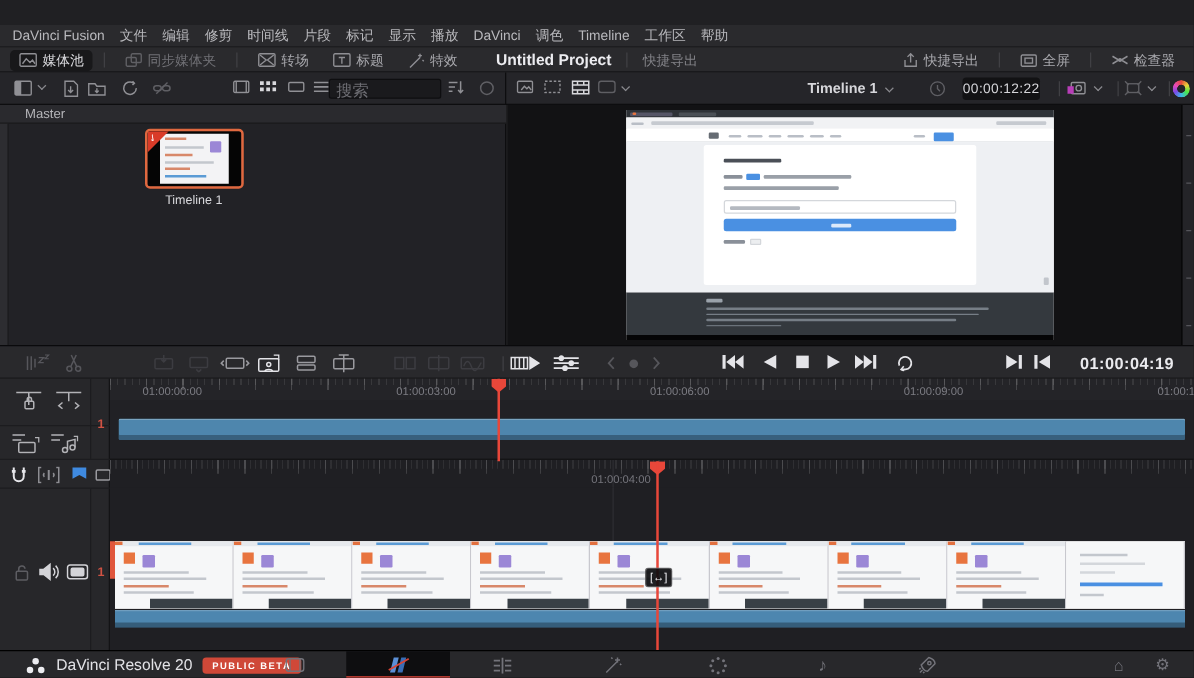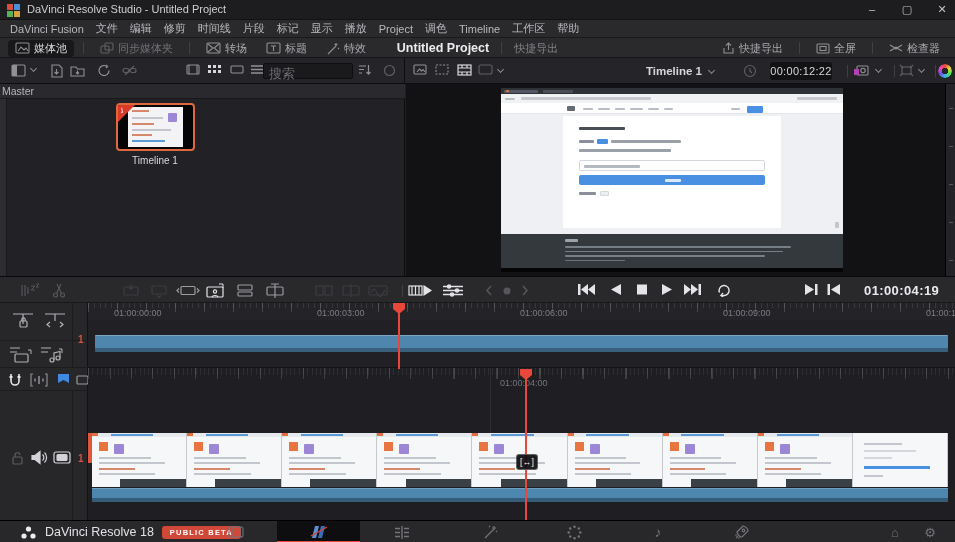--- a/index.html
+++ b/index.html
@@ -33,21 +33,21 @@
 .i14.dim{color:#5f5f64}.i14.bright{color:#d8d8dc}
 #searchbox{position:absolute;left:263px;top:5px;width:90px;height:16px;background:#1a1a1d;border:1px solid #0e0e10;border-radius:2px}
 #searchbox input{width:100%;height:100%;background:transparent;border:0;outline:0;color:#bbb;font-size:13px;padding:0 5px}
 #searchbox input::placeholder{color:#6d6d73}
 .chev{display:inline-block;width:5px;height:5px;border-right:1.3px solid #8a8a8f;border-bottom:1.3px solid #8a8a8f;transform:rotate(45deg);margin-top:-2px}
 #tlsel{position:absolute;left:0;top:0;width:100%;height:26px;display:flex;align-items:center;justify-content:center;gap:7px}
 #tlsel .name{font-size:11.5px;font-weight:bold;color:#d6d6da}
 #vtc{position:absolute;left:365px;top:4px;width:62px;height:18px;background:#121214;border-radius:3px;color:#d5d5d9;font-size:11px;display:flex;align-items:center;justify-content:center;letter-spacing:.3px}
 
 #mediapanel{position:absolute;left:0;top:84px;width:405px;height:192px;background:#222226;border-right:1px solid #0d0d0f}
-#binhdr{position:absolute;left:0;top:0;width:405px;height:15px;background:#2a2a2e;border-bottom:1px solid #18181a;font-size:10.5px;color:#b6b6ba;line-height:15px;padding-left:2px}
+#binhdr{position:absolute;left:0;top:0;width:405px;height:15px;background:#2a2a2e;border-bottom:1px solid #18181a;font-size:10.5px;color:#b6b6ba;line-height:15px;padding-left:20px}
 #rail{position:absolute;left:0;top:15px;width:7px;height:177px;background:#2d2d31;border-right:1px solid #19191b}
 .clipcard{position:absolute;width:120px}
 .thumb{position:relative;height:44px;background:#050505;border-radius:2px;overflow:hidden}
 .thumb.selected{outline:2px solid #e0683f;outline-offset:0}
 .cliplabel{margin-top:6px;text-align:center;font-size:10px;color:#8f8f93;white-space:nowrap;overflow:hidden}
 .cliplabel.sel{color:#d8d8dc}
 .ribbon{position:absolute;left:0;top:0;width:0;height:0;border-top:17px solid #d93b28;border-right:17px solid transparent}
 .ribbon b{position:absolute;left:1px;top:-16px;color:#fff;font-size:8px;font-weight:bold;transform:rotate(-45deg)}
 
 .mini{position:absolute;left:13%;right:13%;top:5%;bottom:5%;background:#f3f3f5}
@@ -75,21 +75,21 @@
 #ruler1{position:absolute;left:88px;top:0;width:867px;height:17px;background:#242428;overflow:hidden;
  background-image:repeating-linear-gradient(90deg,rgba(255,255,255,.16) 0 1px,transparent 1px 29px),repeating-linear-gradient(90deg,rgba(255,255,255,.09) 0 1px,transparent 1px 5.8px);
  background-size:100% 9px,100% 5px;background-repeat:no-repeat}
 .rlabel{position:absolute;top:5px;font-size:9px;color:#7c7c83;white-space:nowrap}
 #ovrow{position:absolute;left:88px;top:17px;width:867px;height:47px;background:#212125}
 #ovbar{position:absolute;left:7px;right:7px;top:15px;height:17px;background:#4e86ad;border-radius:1px;
  box-shadow:inset 0 1px 0 rgba(255,255,255,.25),inset 0 -4px 0 rgba(0,0,0,.28)}
 #optrow{position:absolute;left:88px;top:64px;width:867px;height:23px;background:#1f1f23;border-top:1px solid #141416;overflow:hidden;
  background-image:repeating-linear-gradient(90deg,rgba(255,255,255,.14) 0 1px,transparent 1px 21.5px),repeating-linear-gradient(90deg,rgba(255,255,255,.07) 0 1px,transparent 1px 4.3px);
  background-size:100% 11px,100% 7px;background-repeat:no-repeat}
-#optlabel{position:absolute;left:412px;top:10px;font-size:9px;color:#74747b}
+#optlabel{position:absolute;left:385px;top:10px;font-size:9px;color:#74747b}
 .faintv{position:absolute;width:1px;background:#2e2e33}
 #strip{position:absolute;left:92px;top:130px;width:856px;height:54px;background:#fff;display:flex;overflow:hidden}
 .tile{position:relative;flex:1;background:#f6f7f8;border-right:1px solid #c8c8ce;overflow:hidden}
 .tile i{position:absolute;display:block}
 #audiobar{position:absolute;left:92px;top:185px;width:856px;height:14px;background:#4d86af;
  box-shadow:inset 0 1px 0 rgba(255,255,255,.2),inset 0 -4px 0 rgba(0,0,0,.3)}
 #clipedge{position:absolute;left:88px;top:130px;width:4px;height:30px;background:#e0563c}
 .phhead{position:absolute;width:12px;height:11px;background:#e8473a;clip-path:polygon(0 0,100% 0,100% 55%,50% 100%,0 55%)}
 .phline{position:absolute;width:2px;background:#e8473a}
 #trimbadge{position:absolute;left:516px;top:151px;width:22px;height:16px;background:rgba(12,12,15,.92);border:1px solid rgba(255,255,255,.3);border-radius:3px;color:#f0f0f4;font-size:9px;display:flex;align-items:center;justify-content:center}
@@ -100,46 +100,32 @@
 #beta{background:#cf4838;color:#fff;font-size:7.5px;font-weight:bold;letter-spacing:1.2px;padding:2px 8px;border-radius:3px}
 .pageslot{position:absolute;top:0;width:36px;height:22px;display:flex;align-items:center;justify-content:center;color:#73737a}
 #cutslot{position:absolute;left:277px;top:0;width:83px;height:22px;background:#0e0e10;display:flex;align-items:center;justify-content:center}
 #cutslot .ul{position:absolute;left:0;bottom:0;width:83px;height:2px;background:#e8473a}
 </style>
 </head>
 <body>
 
 <div id="app">
 
-  <div id="titlebar">
-    <span class="abs" style="left:7px;top:4px">
-      <svg width="13" height="13">
-          <rect x="0" y="0" width="6" height="6" fill="#d94f3d"></rect>
-          <rect x="7" y="0" width="6" height="6" fill="#4a90d9"></rect>
-          <rect x="0" y="7" width="6" height="6" fill="#58b058"></rect>
-          <rect x="7" y="7" width="6" height="6" fill="#d9a23d"></rect>
-        </svg>
-    </span>
-    <span class="title">DaVinci Resolve Studio - Untitled Project</span>
-    <span class="winbtn" style="left:855px">–</span>
-    <span class="winbtn" style="left:890px">▢</span>
-    <span class="winbtn" style="left:925px">✕</span>
-  </div>
 
   <div id="menubar">
       <span class="mi">DaVinci Fusion</span>
       <span class="mi">文件</span>
       <span class="mi">编辑</span>
       <span class="mi">修剪</span>
       <span class="mi">时间线</span>
       <span class="mi">片段</span>
       <span class="mi">标记</span>
       <span class="mi">显示</span>
       <span class="mi">播放</span>
-      <span class="mi">Project</span>
+      <span class="mi">DaVinci</span>
       <span class="mi">调色</span>
       <span class="mi">Timeline</span>
       <span class="mi">工作区</span>
       <span class="mi">帮助</span>
     </div>
 
   <div id="toolbar1">
     <div id="center-title">
       <span class="pt">Untitled Project</span>
       <span class="vsep"></span>
@@ -827,21 +813,21 @@
     <div id="brand">
       <span>
           <svg width="17" height="15" viewBox="0 0 17 15">
             <g fill="#ececf0">
               <circle cx="8.5" cy="4" r="2.6"></circle>
               <circle cx="4" cy="11" r="2.6"></circle>
               <circle cx="13" cy="11" r="2.6"></circle>
             </g>
           </svg>
         </span>
-      <span class="nm">DaVinci Resolve 18</span>
+      <span class="nm">DaVinci Resolve 20</span>
       <span id="beta">PUBLIC BETA</span>
     </div>
 
     <span class="pageslot" style="left:218px">
         <svg width="16" height="12" viewBox="0 0 16 12" fill="none" stroke="currentColor" stroke-width="1.1">
           <rect x="1" y="1" width="14" height="10" rx="2"></rect>
           <path d="M4 1v10M12 1v10"></path>
         </svg>
       </span>
     <div id="cutslot">

